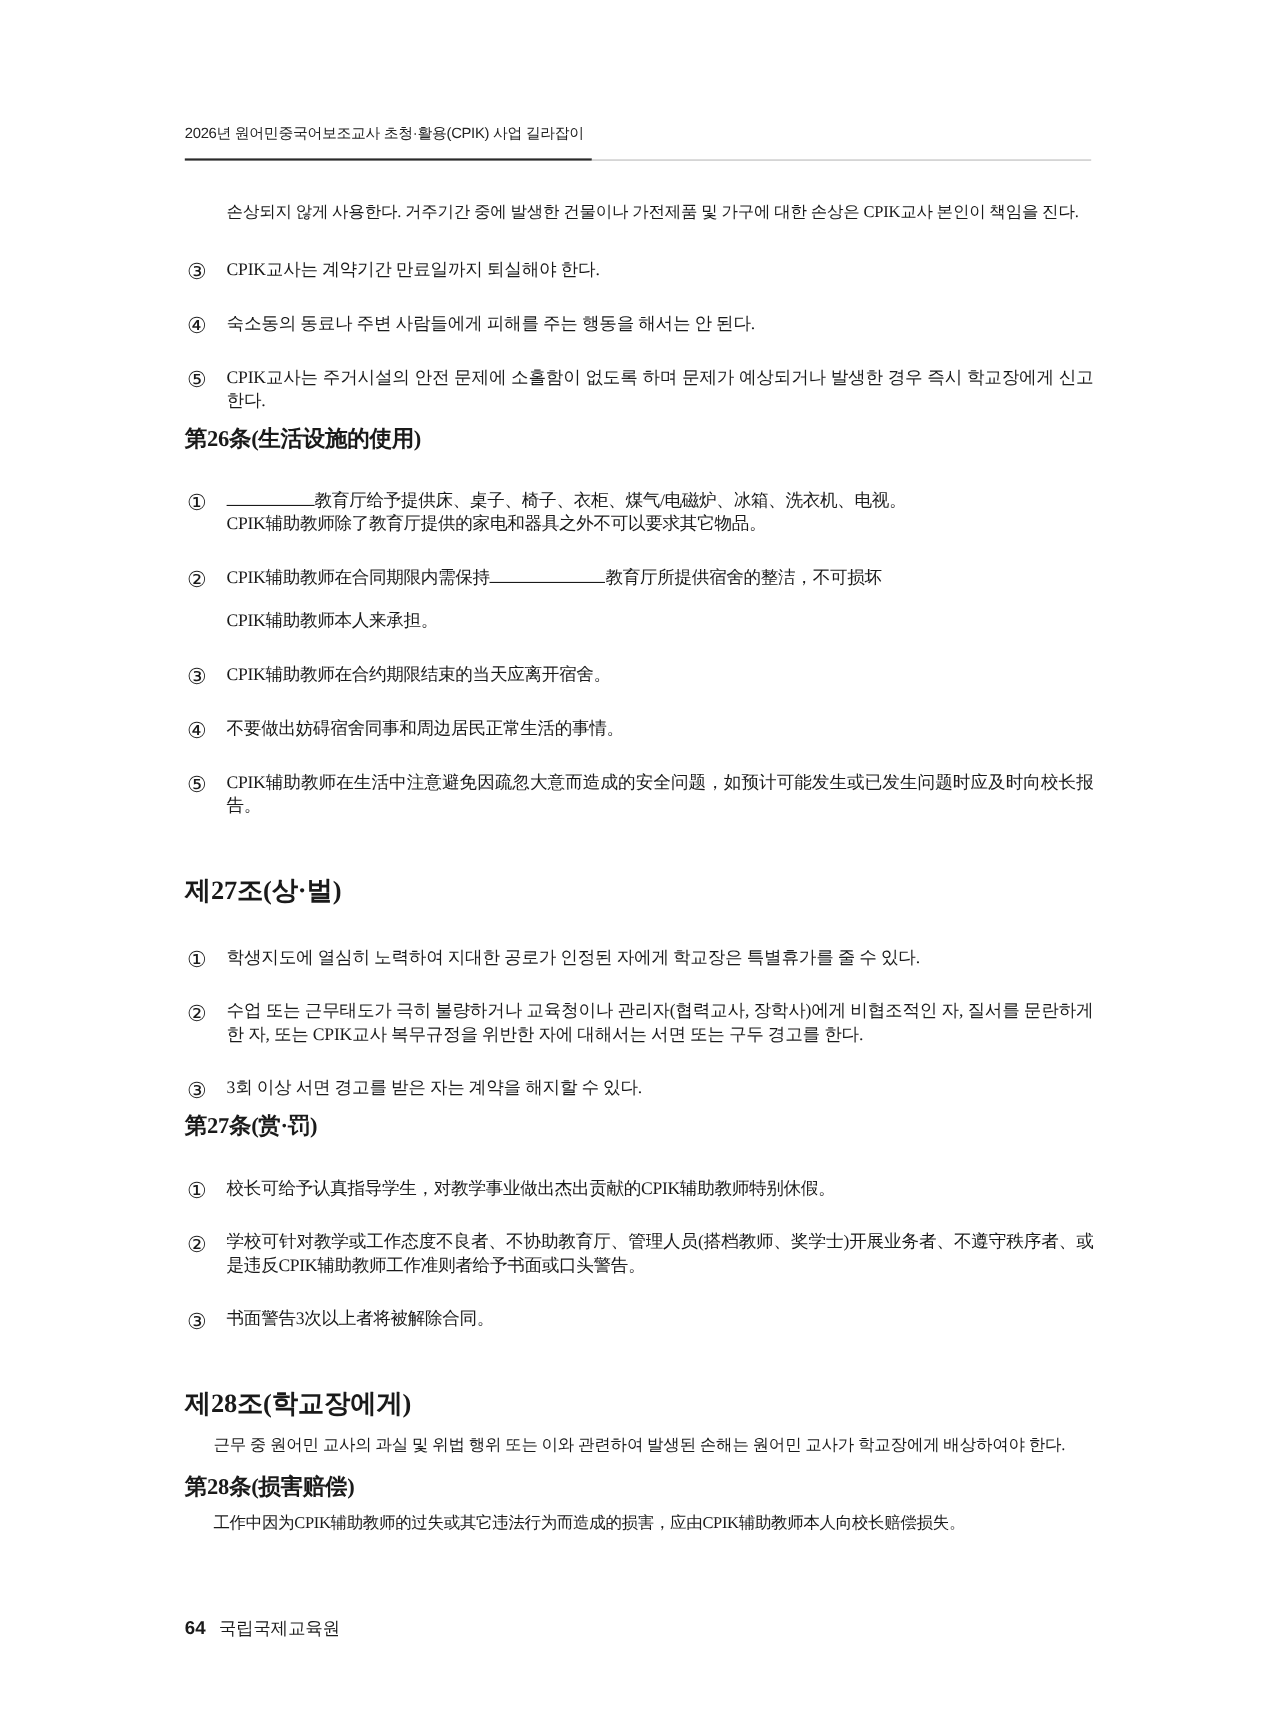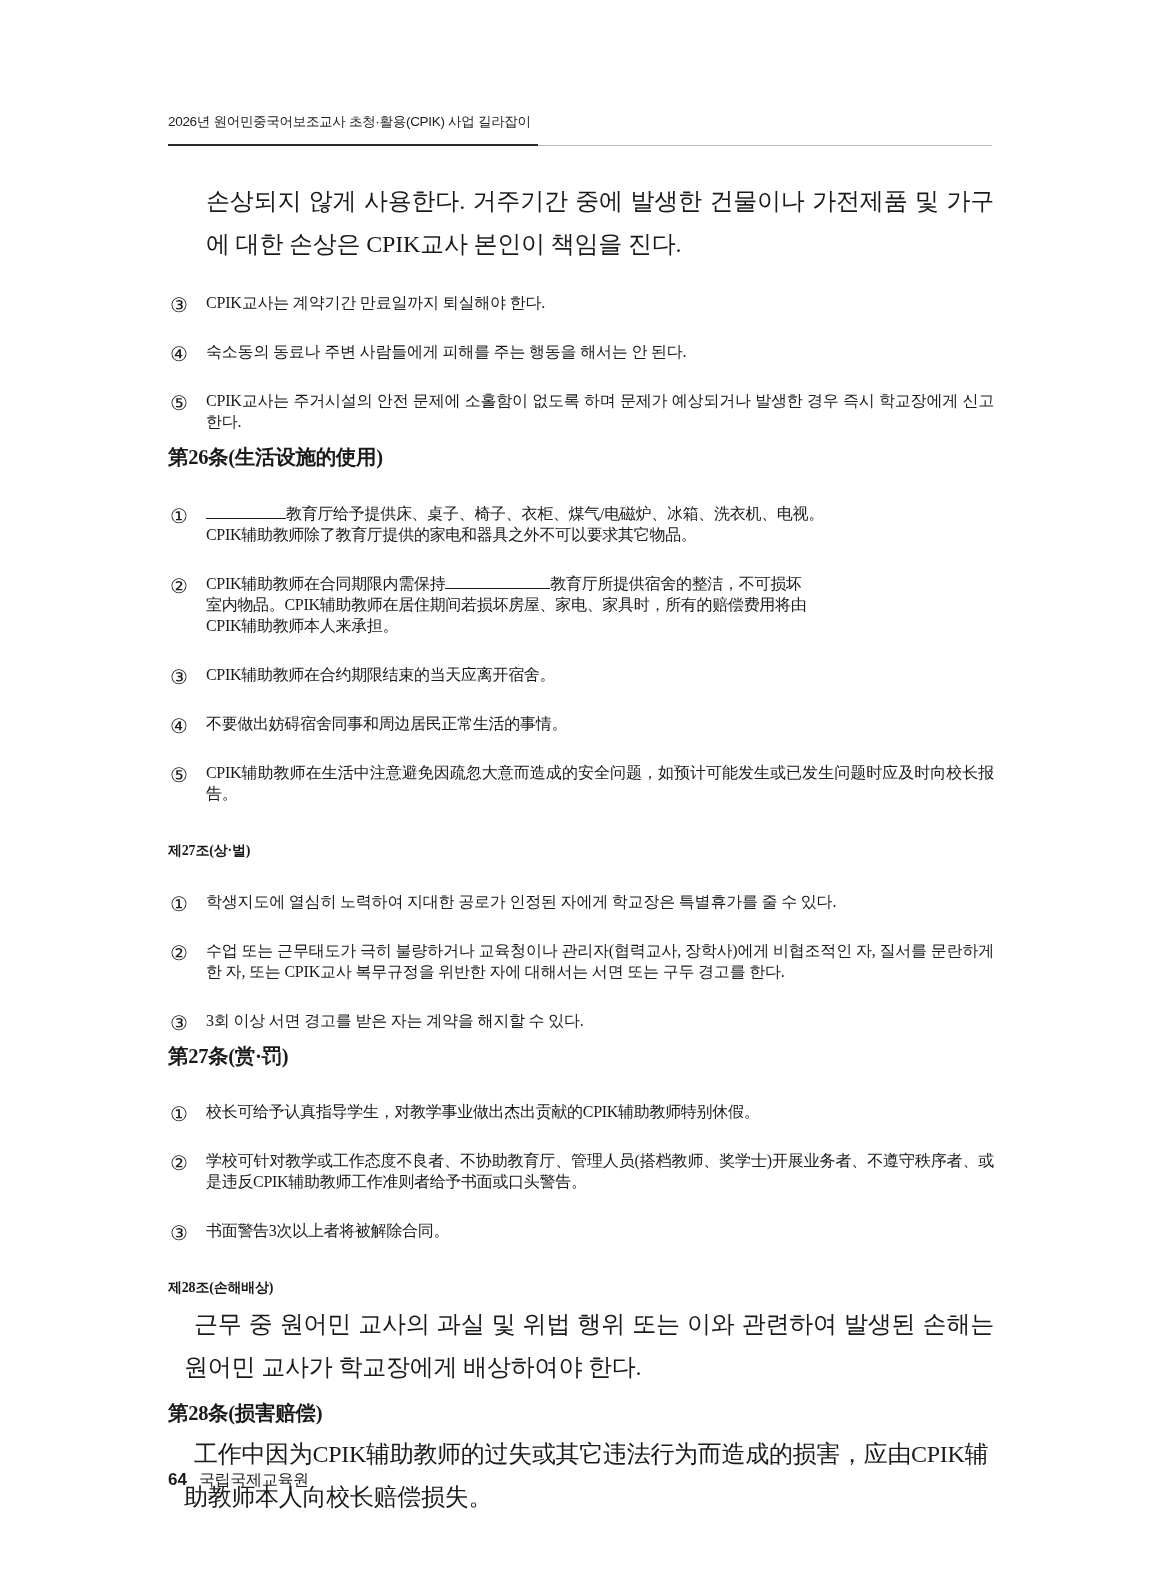--- a/index.html
+++ b/index.html
@@ -57,21 +57,21 @@
   
   .content {
     position: absolute;
     left: 168px;
     top: 180px;
     width: 826px;
   }
 
   p {
     margin: 0;
-    font-size: 24px;
+    font-size: 15px;
     line-height: 1.78;
   }
 
   .ko {
     font-family: "Liberation Serif", "DejaVu Serif", serif;
     letter-spacing: -0.2px;
   }
   .zh {
     font-family: "Liberation Serif", "DejaVu Serif", serif;
     letter-spacing: -0.3px;
@@ -85,22 +85,22 @@
 
   
   .clause-head {
     font-weight: bold;
     font-size: 20.5px;
     margin-top: 6px;
     margin-bottom: 2px;
   }
   .clause-head-ko {
     font-weight: bold;
-    font-size: 14px;
-    margin-top: 4px;
+    font-size: 24px;
+    margin-top: 16px;
     margin-bottom: 2px;
     letter-spacing: -0.2px;
   }
 
   
   .item {
     position: relative;
     padding-left: 38px;
     margin-top: 1px;
   }
@@ -193,21 +193,21 @@
       <span class="body">
         <span class="blank-line blank-80"></span><span>教育厅给予提供床、桌子、椅子、衣柜、煤气/电磁炉、冰箱、洗衣机、电视。</span><br>
         <span>CPIK辅助教师除了教育厅提供的家电和器具之外不可以要求其它物品。</span>
       </span>
     </div>
 
     <div class="item zh">
       <span class="num">②</span>
       <span class="body">
         <span>CPIK辅助教师在合同期限内需保持</span><span class="blank-line blank-105"></span><span>教育厅所提供宿舍的整洁，不可损坏</span><br>
-        <span>室内物品。CPIK辅助教师在居住期间若损坏房屋、家电、家具时，所有的赔偿费用将由</span><br>
+        <br>
         <span>CPIK辅助教师本人来承担。</span>
       </span>
     </div>
 
     <div class="item zh">
       <span class="num">③</span>
       <span class="body">CPIK辅助教师在合约期限结束的当天应离开宿舍。</span>
     </div>
     <div class="item zh">
       <span class="num">④</span>
@@ -245,21 +245,21 @@
       <span class="num">②</span>
       <span class="body just">学校可针对教学或工作态度不良者、不协助教育厅、管理人员(搭档教师、奖学士)开展业务者、不遵守秩序者、或是违反CPIK辅助教师工作准则者给予书面或口头警告。</span>
     </div>
     <div class="item zh">
       <span class="num">③</span>
       <span class="body">书面警告3次以上者将被解除合同。</span>
     </div>
 
     <div class="gap-md"></div>
 
-    <p class="ko clause-head-ko">제28조(손해배상)</p>
+    <p class="ko clause-head-ko">제28조(학교장에게)</p>
     <p class="ko just plain">근무 중 원어민 교사의 과실 및 위법 행위 또는 이와 관련하여 발생된 손해는 원어민 교사가 학교장에게 배상하여야 한다.</p>
 
     <p class="zh clause-head">第28条(损害赔偿)</p>
     <p class="zh plain-zh">工作中因为CPIK辅助教师的过失或其它违法行为而造成的损害，应由CPIK辅助教师本人向校长赔偿损失。</p>
 
   </div>
 
   <div class="footer">
     <span class="page-num">64</span>
     <span class="footer-org">국립국제교육원</span>

